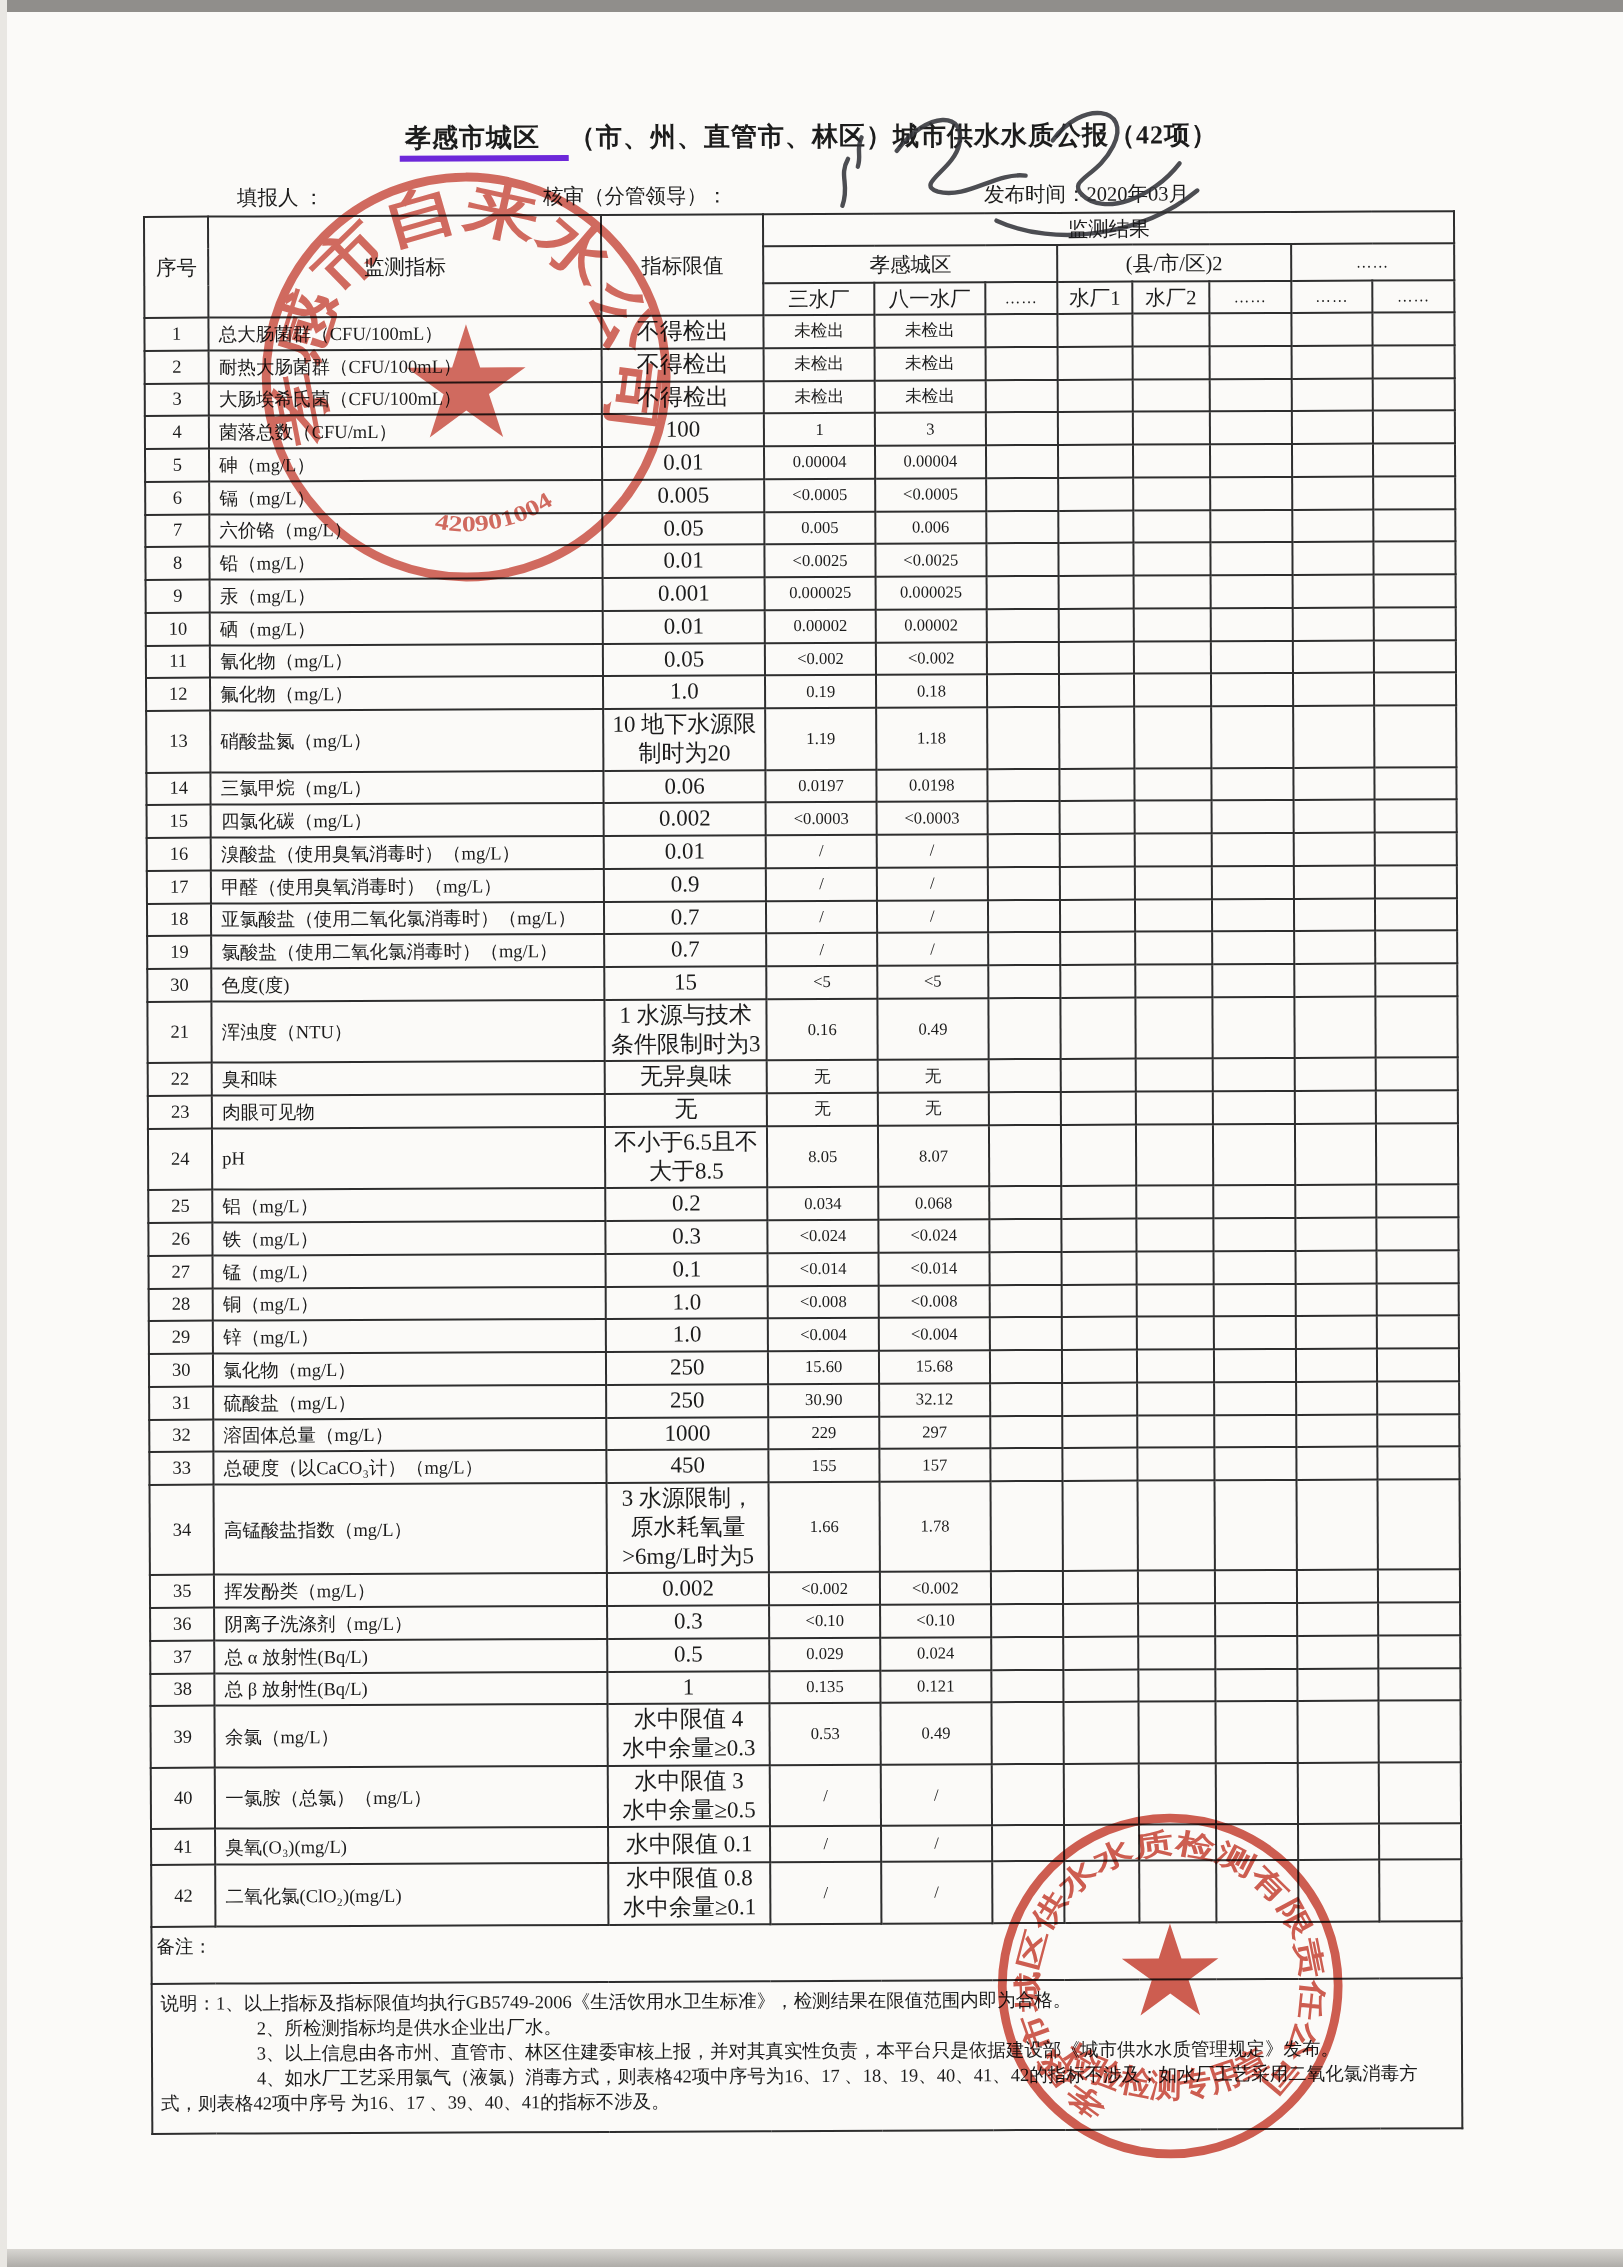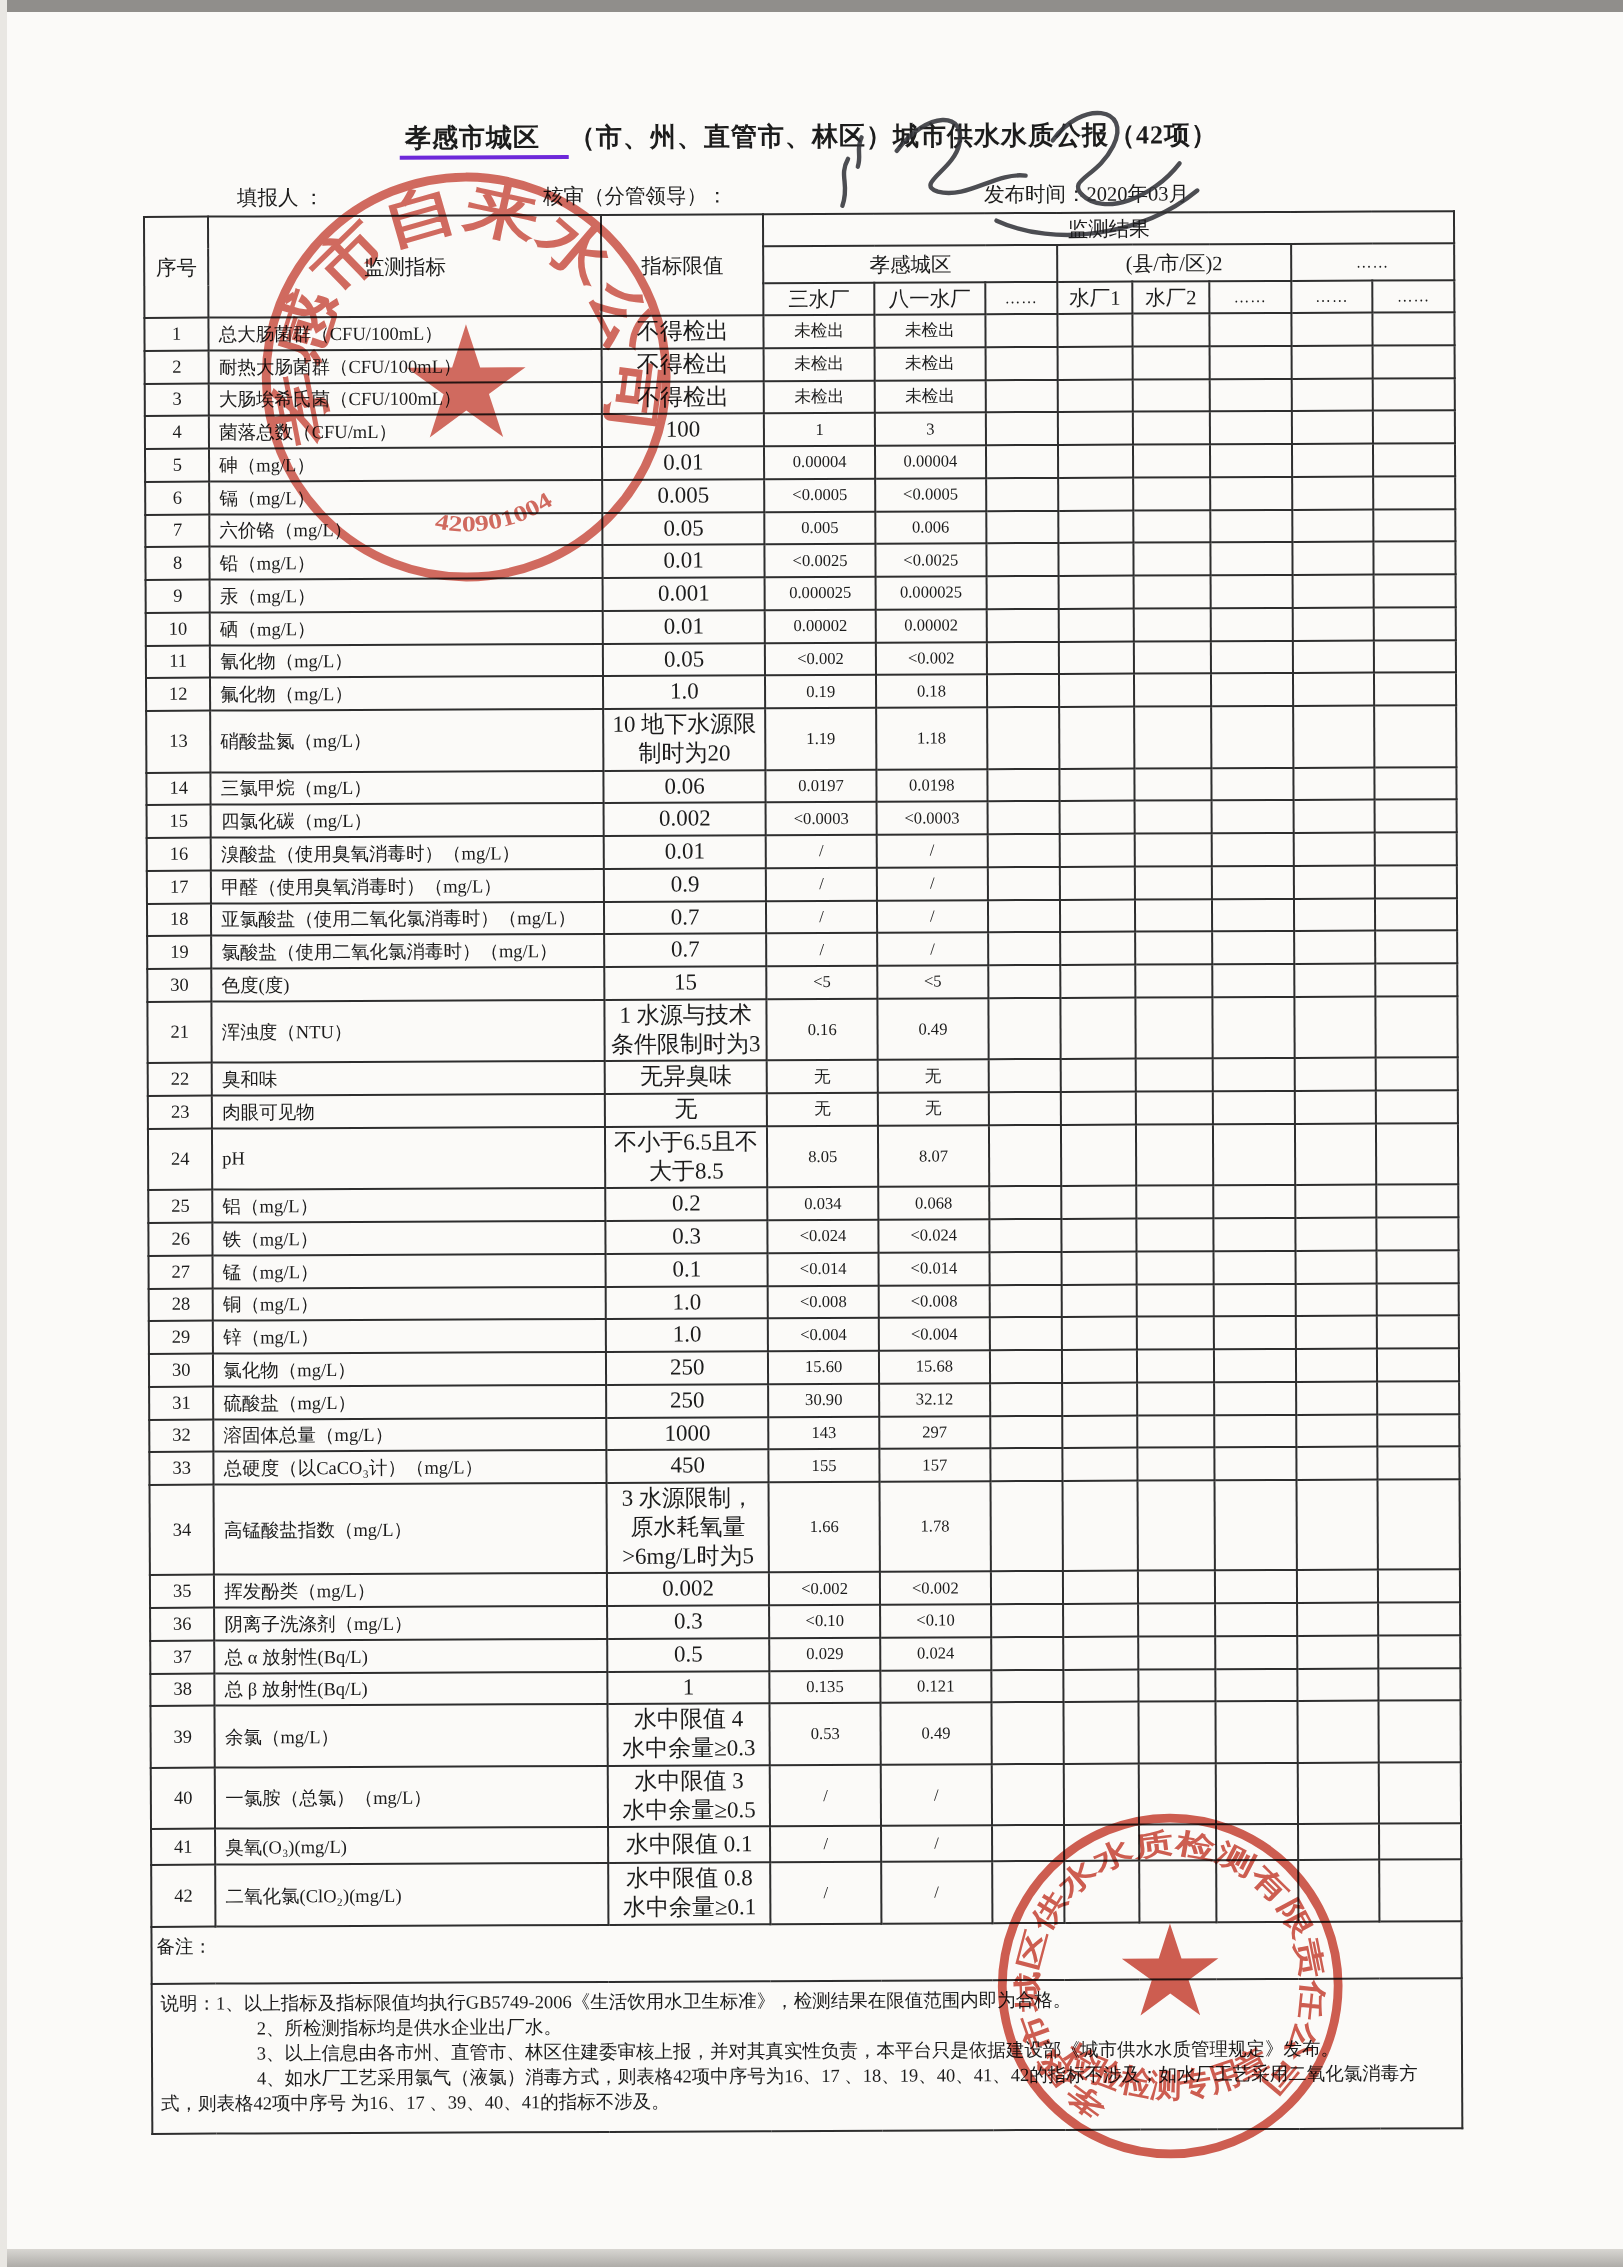--- a/index.html
+++ b/index.html
@@ -15,21 +15,21 @@
   }
   .edge-top{position:absolute;left:0;top:0;width:100%;height:11.7px;background:#908e8b;}
   .edge-bottom{position:absolute;left:0;bottom:0;width:100%;height:17.6px;background:linear-gradient(#d8d6d2,#aeaca8);}
   .edge-left{position:absolute;left:0;top:0;width:6.8px;height:100%;background:#e9e7e3;}
   .tilt{position:absolute;left:0;top:0;width:1624px;height:2267px;transform:rotate(-0.25deg);transform-origin:50% 40%;}
 
   .title{
     position:absolute;left:0;top:119px;width:1624px;text-align:center;
     font-size:26px;font-weight:bold;letter-spacing:1px;white-space:nowrap;
   }
-  .title .u{border-bottom:4px solid #6d28d9;padding:0 29px 2.9px 5.9px;}
+  .title .u{border-bottom:6px solid #6d28d9;padding:0 29px 2.9px 5.9px;}
 
   .infoline{position:absolute;top:181px;left:0;width:1624px;font-size:20.5px;}
   .info-filler{position:absolute;left:240px;top:0;}
   .info-review{position:absolute;left:546px;top:0;}
   .info-publish{position:absolute;left:987px;top:0;}
 
   table.tbl{
     position:absolute;left:146px;top:213px;width:1312px;
     border-collapse:collapse;table-layout:fixed;
     background:transparent;
@@ -527,21 +527,21 @@
           <td></td>
           <td></td>
           <td></td>
           <td></td>
           <td></td>
         </tr>
         <tr>
           <td class="c-no">32</td>
           <td class="c-name">溶固体总量（mg/L）</td>
           <td class="c-limit">1000</td>
-          <td class="c-val">143</td>
+          <td class="c-val">229</td>
           <td class="c-val">297</td>
           <td></td>
           <td></td>
           <td></td>
           <td></td>
           <td></td>
           <td></td>
         </tr>
         <tr>
           <td class="c-no">33</td>

